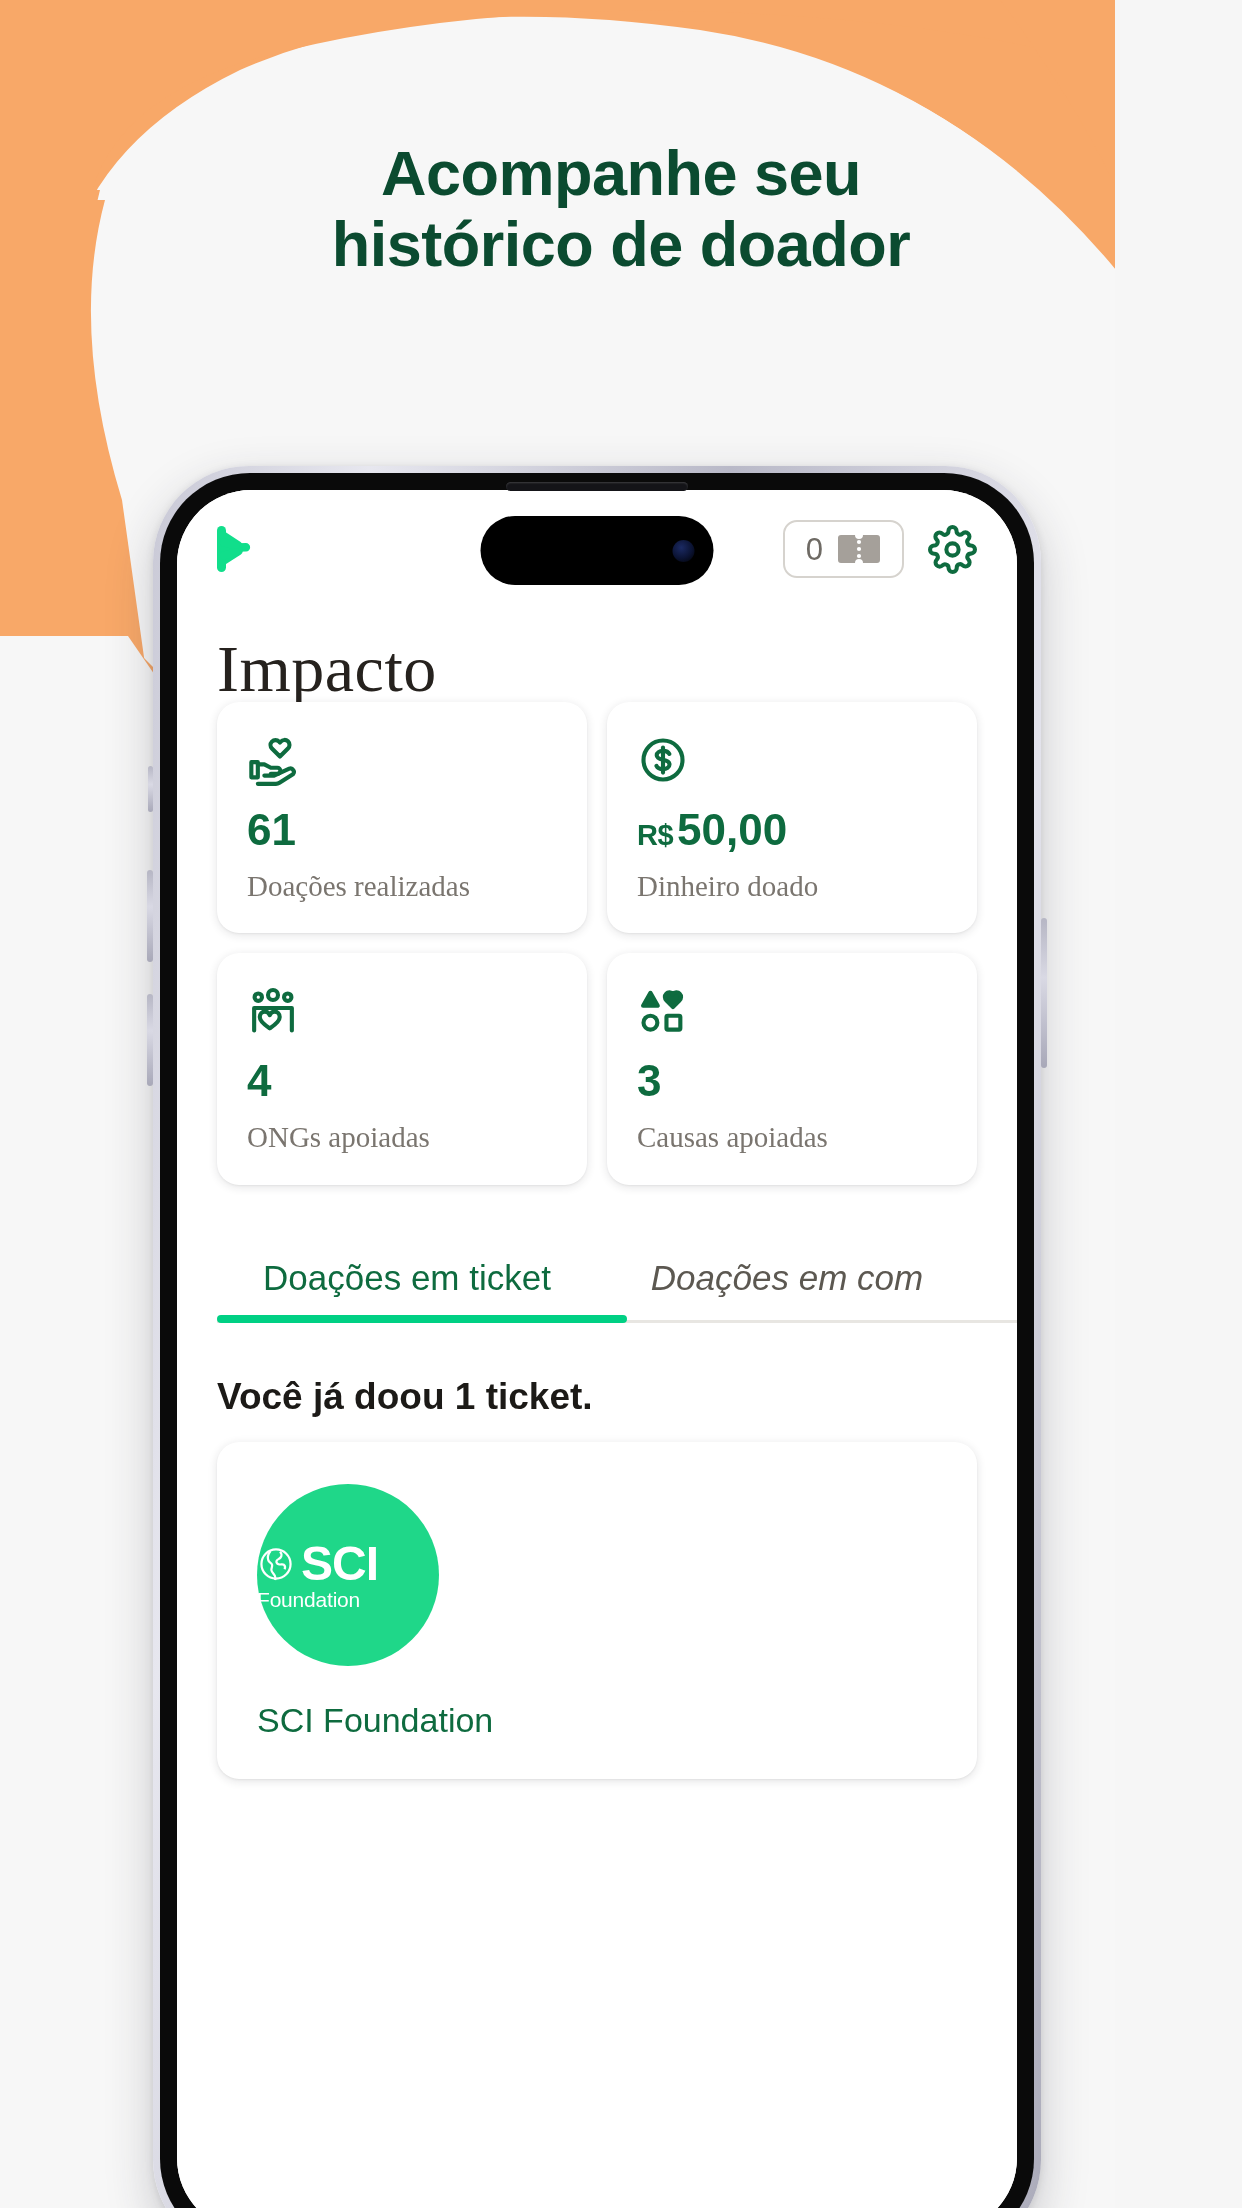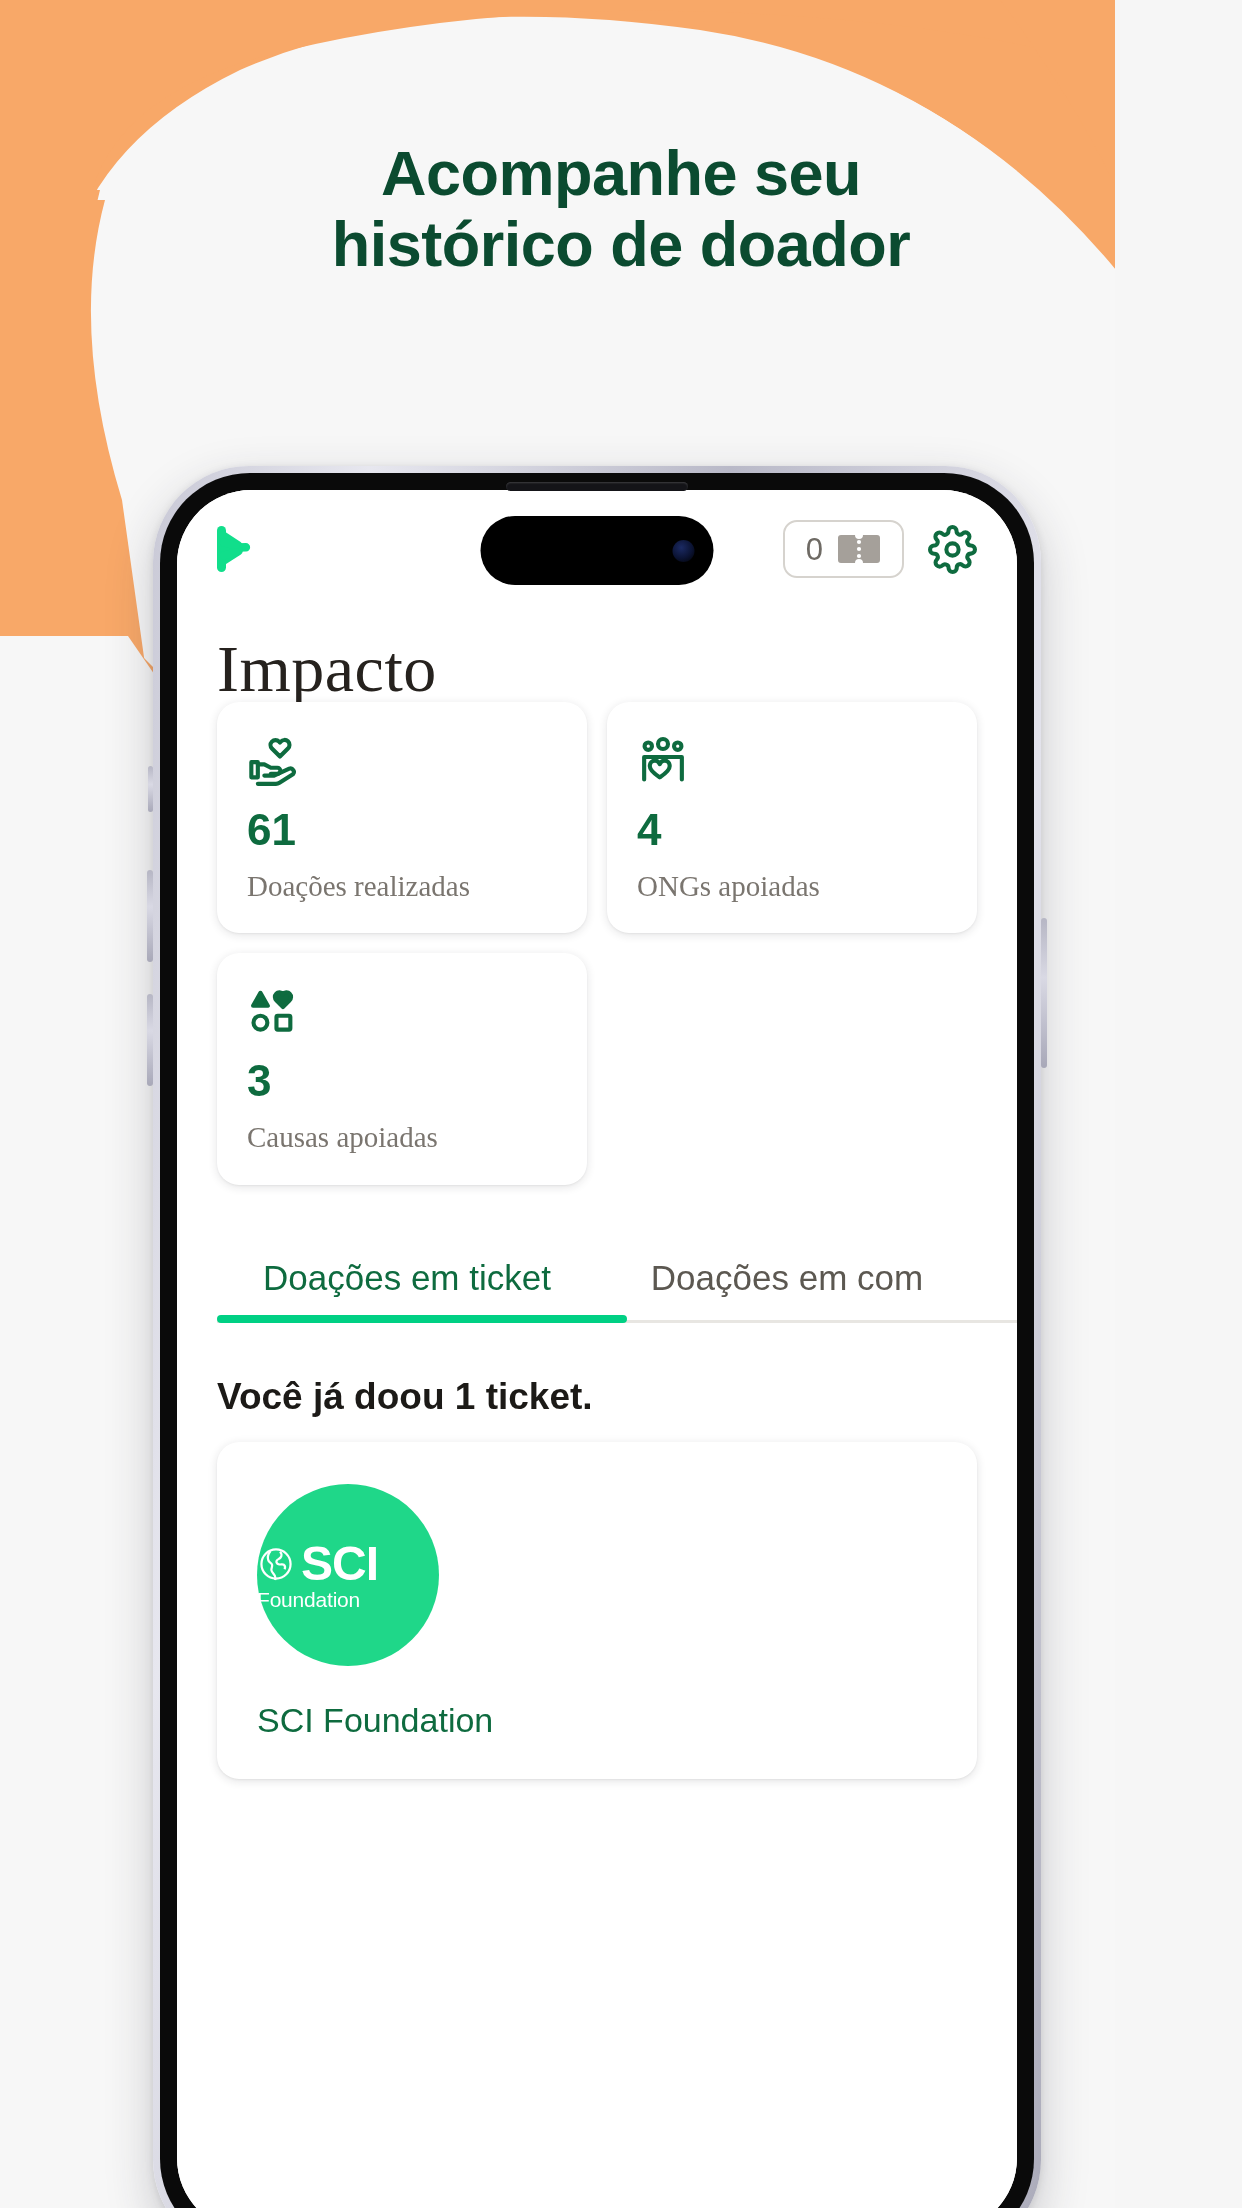--- a/index.html
+++ b/index.html
@@ -190,21 +190,21 @@
     margin-top: 74px;
     position: relative;
     white-space: nowrap;
   }
   .tab {
     font-size: 35px;
     padding: 0 0 26px 0;
     line-height: 1.1;
   }
   .tab-1 { width: 410px; text-align: center; color: #0E6B3F; font-weight: 500; }
-  .tab-2 { width: 410px; text-align: center; color: #5C5851; font-weight: 400; }
+  .tab-2 { width: 410px; text-align: center; color: #5C5851; font-weight: 400; font-style: italic; }
   .tab-underline-track {
     position: absolute;
     left: 0; bottom: 0;
     width: 820px; height: 3px;
     background: #E8E6E2;
   }
   .tab-underline-active {
     position: absolute;
     left: 0; bottom: 0;
     width: 410px; height: 8px;
@@ -347,20 +347,33 @@
                   <path d="M5 14h3l3 1.6h3a1.4 1.4 0 0 1 0 2.8H11"></path>
                   <path d="M8 19.2h4.5l7-3.2a1.6 1.6 0 0 1 1.7 2.6L15 22.5a3 3 0 0 1-1.9.5H5"></path>
                 </svg>
               </div>
               <div class="stat-value">
                 <span>61</span>
               </div>
               <div class="stat-label">Doações realizadas</div>
             </div>
 
+            <div class="stat-card">
+              <div class="stat-icon">
+                <svg width="52" height="52" viewBox="0 0 24 24" fill="none" stroke="#0E6B3F" stroke-width="1.9" stroke-linecap="round" stroke-linejoin="round">
+                  <circle cx="12" cy="12" r="9"></circle>
+                  <path d="M12 6.2v11.6"></path>
+                  <path d="M14.9 9.2c-.4-.9-1.5-1.4-2.9-1.4-1.7 0-2.9.8-2.9 2s1 1.7 2.9 2.1c2 .4 3 1 3 2.2s-1.3 2.1-3 2.1c-1.5 0-2.6-.6-3-1.5"></path>
+                </svg>
+              </div>
+              <div class="stat-value">
+                <span class="cur">R$</span><span>50,00</span>
+              </div>
+              <div class="stat-label">Dinheiro doado</div>
+            </div>
 
             <div class="stat-card">
               <div class="stat-icon">
                 <svg width="52" height="52" viewBox="0 0 24 24" fill="none" stroke="#0E6B3F" stroke-width="1.9" stroke-linecap="round" stroke-linejoin="round">
                   <circle cx="5.2" cy="5.6" r="1.7"></circle>
                   <circle cx="12" cy="4.6" r="2.3"></circle>
                   <circle cx="18.8" cy="5.6" r="1.7"></circle>
                   <path d="M3.3 21V10.6h17.4V21"></path>
                   <path d="M8.3 12.3c1.2 0 1.9.9 2.2 1.6.3-.7 1-1.6 2.2-1.6 1.4 0 2.4 1.1 2.4 2.5 0 2.3-3.2 4.3-4.6 5.2-1.4-.9-4.6-2.9-4.6-5.2 0-1.4 1-2.5 2.4-2.5z"></path>
                 </svg>

